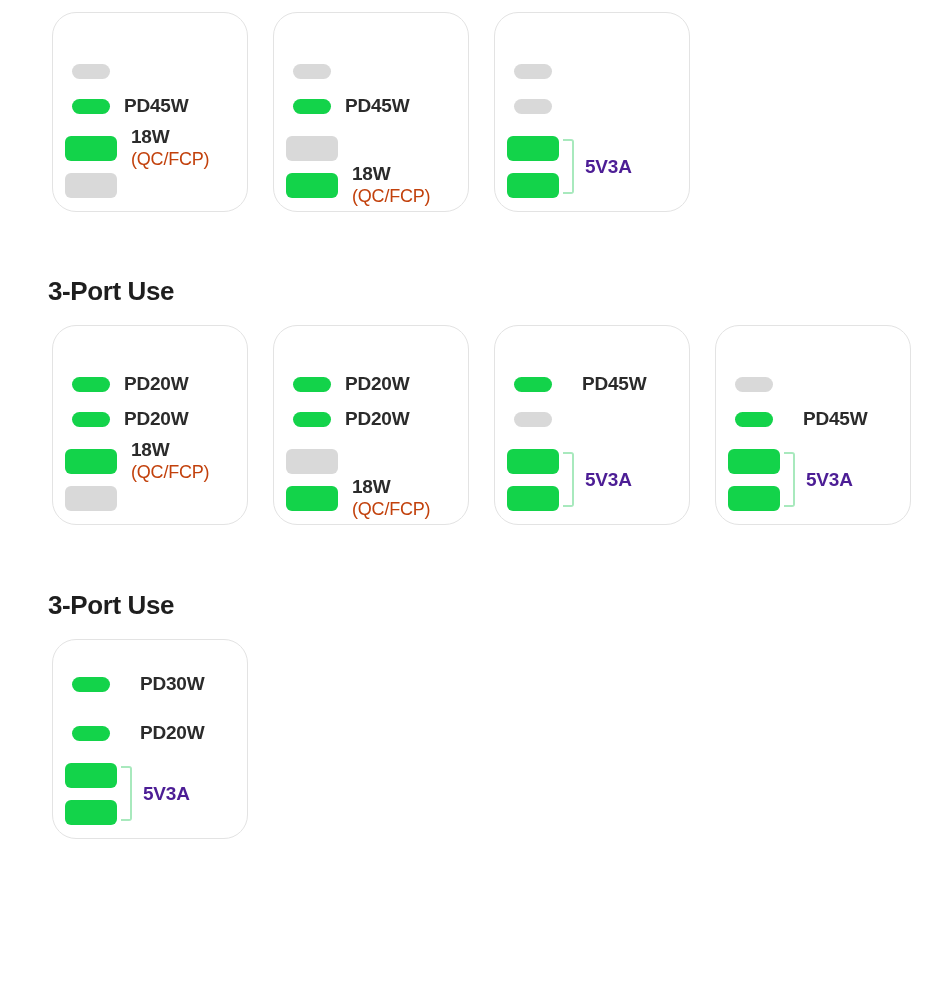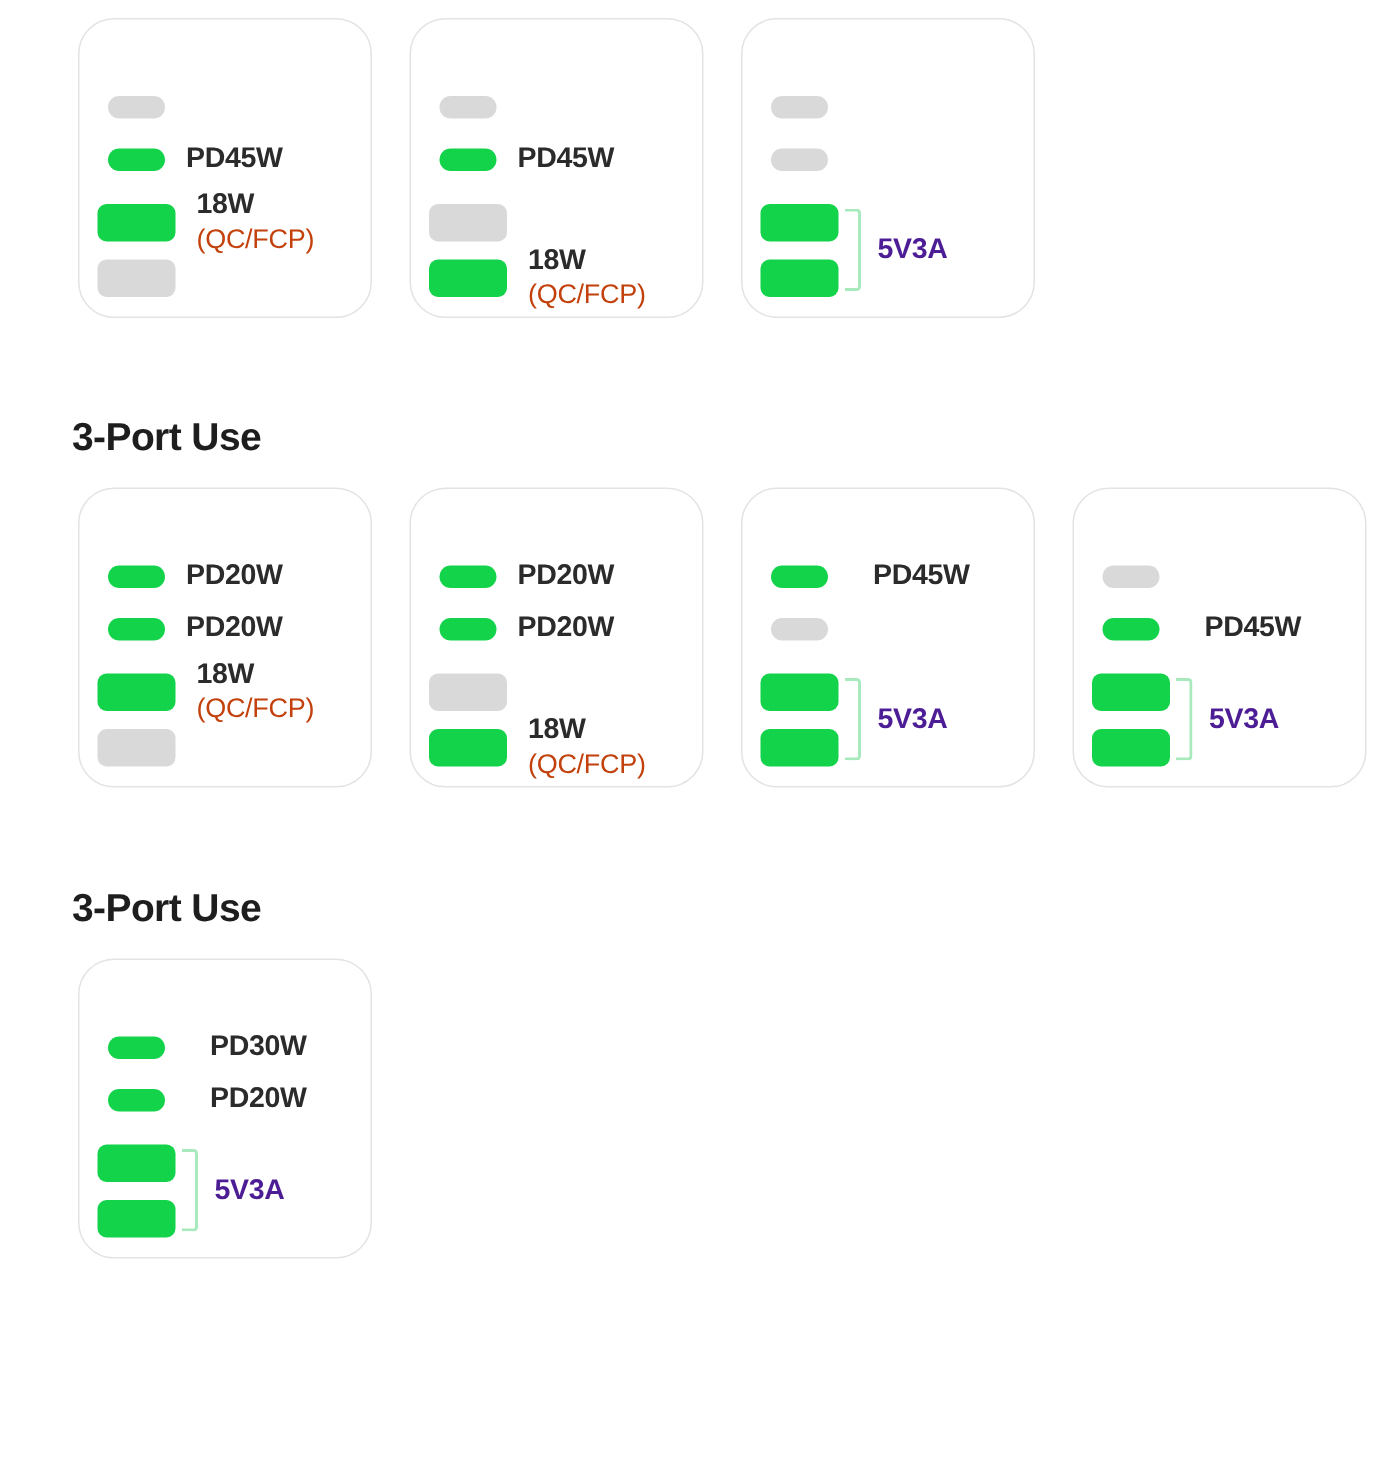--- a/index.html
+++ b/index.html
@@ -249,21 +249,21 @@
             </div>
           </div>
         </div>
       </div>
     </div>
     <div style="position: relative; margin-top: 65px;">
       <div class="section-title">3-Port Use</div>
       <div class="card-row">
         <div class="card">
           <div class="ports">
-            <div class="slot" style="top: 42px; left: 0px; height: 32px;">
+            <div class="slot" style="top: 28px; left: 0px; height: 32px;">
               <div class="port-c on-c"></div>
               <div class="label indent">PD30W</div>
             </div>
             <div class="slot" style="top: 77px; left: 0px; height: 32px;">
               <div class="port-c on-c"></div>
               <div class="label indent">PD20W</div>
             </div>
             <div class="slot" style="top: 119px; left: 0px; height: 32px;">
               <div class="port-a on-a"></div>
             </div>

